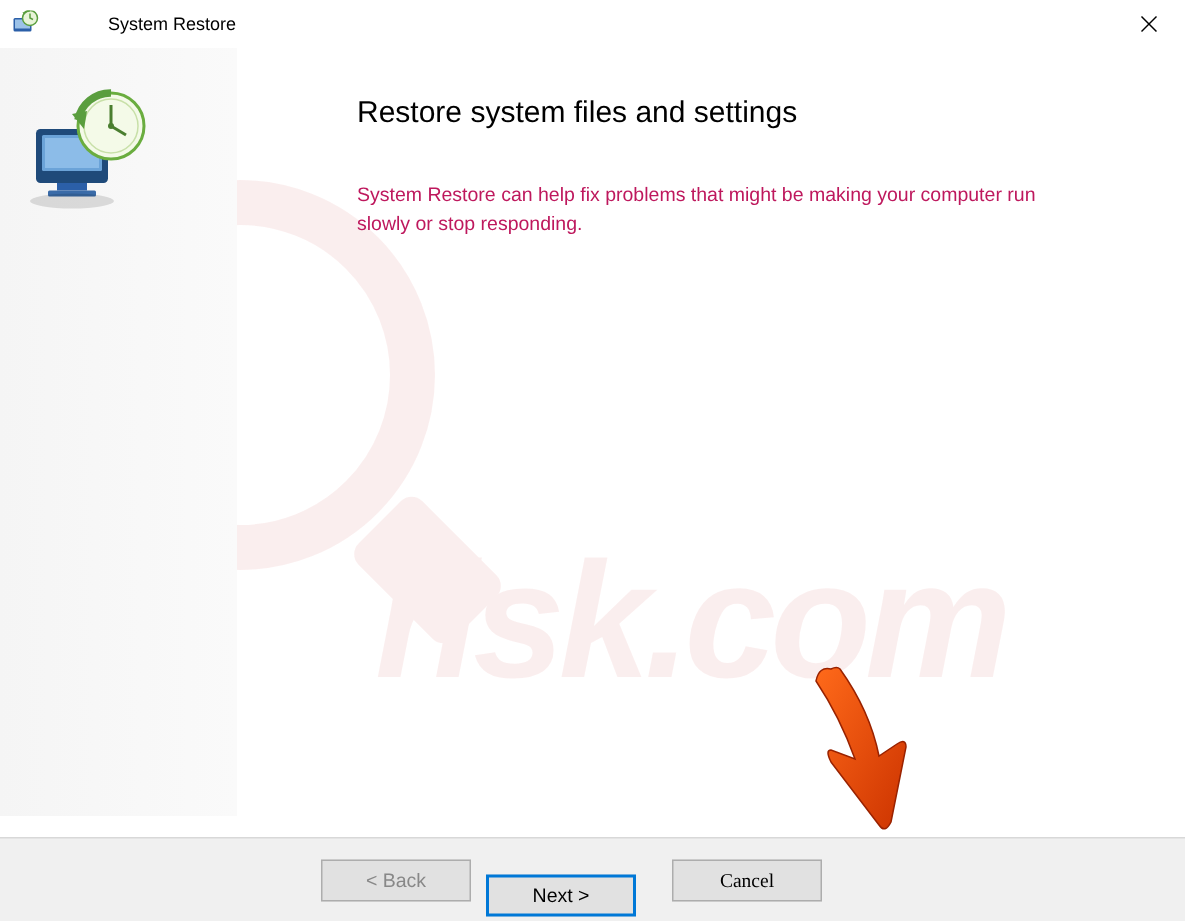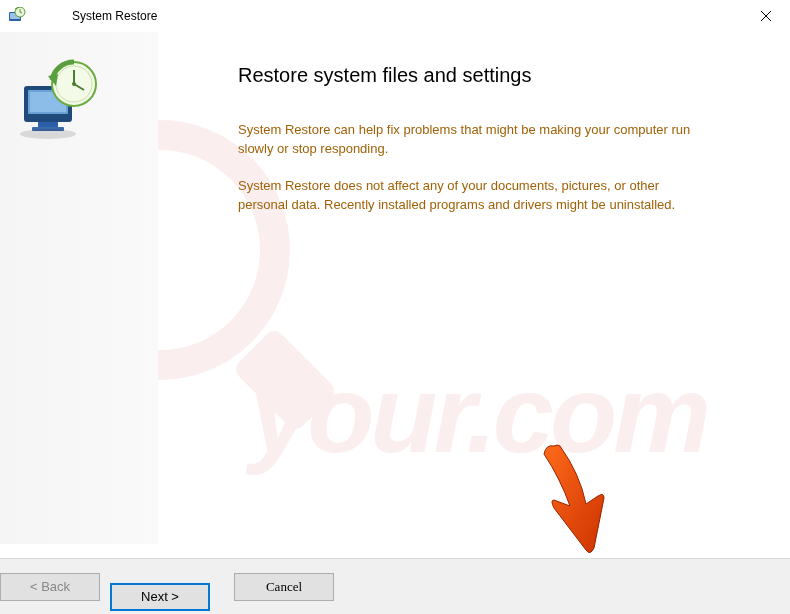--- a/index.html
+++ b/index.html
@@ -71,36 +71,36 @@
       position: relative;
     }
     .heading {
       font-size: 20px;
       font-weight: 400;
       color: #000;
       margin-bottom: 34px;
     }
     .body-text {
       font-size: 13px;
-      color: #a16207;
+      color: #be185d;
       line-height: 1.45;
       margin-bottom: 18px;
       max-width: 460px;
     }
     .footer {
       position: absolute;
       bottom: 0;
       left: 0;
       right: 0;
       height: 56px;
       background: #f0f0f0;
       border-top: 1px solid #d8d8d8;
       display: flex;
       align-items: center;
-      justify-content: flex-start;
+      justify-content: center;
       padding-right: 28px;
       gap: 10px;
     }
     .btn {
       min-width: 100px;
       height: 28px;
       font-size: 13px;
       font-family: inherit;
       border: 1px solid #adadad;
       background: #e1e1e1;
@@ -167,21 +167,21 @@
       pointer-events: none;
       z-index: 10;
     }
   </style>
 </head>
 <body>
 
 <div class="watermark">
   <div class="watermark-circle"></div>
   <div class="watermark-handle"></div>
-  <div class="watermark-text">your.com</div>
+  <div class="watermark-text">risk.com</div>
 </div>
 
 <div class="titlebar">
   <span class="titlebar-icon">
     <svg width="18" height="18" viewBox="0 0 18 18">
       <rect x="1" y="5" width="12" height="9" rx="1" fill="#2b5fa8"></rect>
       <rect x="2" y="6" width="10" height="6" fill="#9cc2e8"></rect>
       <circle cx="12" cy="5" r="5" fill="#e8f4d8" stroke="#5a9e3e" stroke-width="1"></circle>
       <path d="M12 2 L12 5 L14 6" stroke="#5a9e3e" stroke-width="1" fill="none"></path>
       <path d="M8 2 A5 5 0 0 1 12 0" stroke="#5a9e3e" stroke-width="1.2" fill="none"></path>
@@ -213,21 +213,20 @@
         <line x1="58" y1="26" x2="68" y2="32" stroke="#4a7e2f" stroke-width="2"></line>
         <circle cx="58" cy="26" r="2" fill="#4a7e2f"></circle>
         <path d="M 36 22 A 22 22 0 0 1 58 4" stroke="#5a9e3e" stroke-width="5" fill="none"></path>
         <polygon points="32,18 40,28 42,16" fill="#5a9e3e"></polygon>
       </svg>
     </div>
   </div>
   <div class="main">
     <h1 class="heading">Restore system files and settings</h1>
     <p class="body-text">System Restore can help fix problems that might be making your computer run slowly or stop responding.</p>
-    <p class="body-text">System Restore does not affect any of your documents, pictures, or other personal data. Recently installed programs and drivers might be uninstalled.</p>
   </div>
 </div>
 
 <div class="arrow-annotation">
   <svg width="80" height="120" viewBox="0 0 80 120">
     <defs>
       <linearGradient id="arrowGrad" x1="0%" y1="0%" x2="100%" y2="100%">
         <stop offset="0%" stop-color="#ff6a1a"></stop>
         <stop offset="100%" stop-color="#cc3300"></stop>
       </linearGradient>

